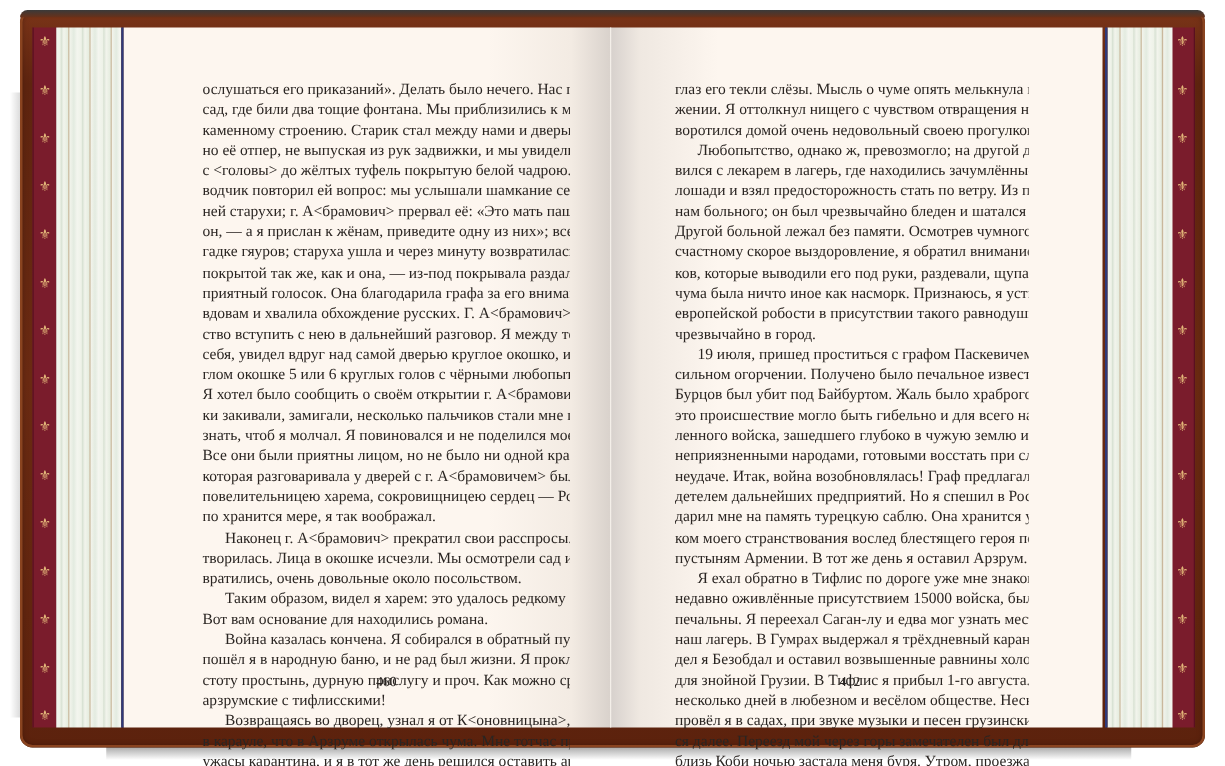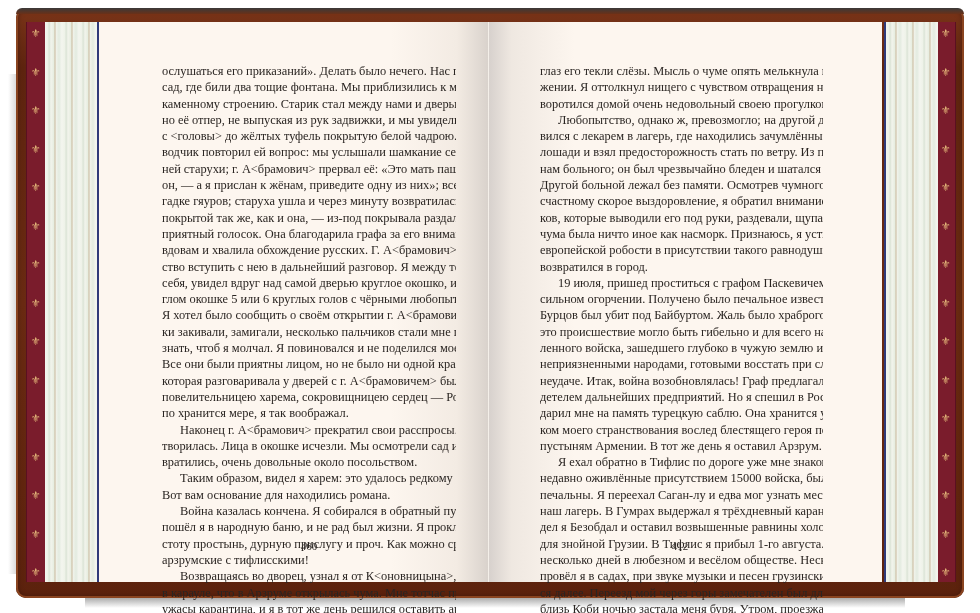--- a/index.html
+++ b/index.html
@@ -176,21 +176,21 @@
     <span class="line last">воротился домой очень недовольный своею прогулкою.</span>
     <span class="line indent">Любопытство, однако ж, превозмогло; на другой день я отпра-</span>
     <span class="line">вился с лекарем в лагерь, где находились зачумлённые. Я не сошёл с</span>
     <span class="line">лошади и взял предосторожность стать по ветру. Из палатки вывели</span>
     <span class="line">нам больного; он был чрезвычайно бледен и шатался как пьяный.</span>
     <span class="line">Другой больной лежал без памяти. Осмотрев чумного и обещав не-</span>
     <span class="line">счастному скорое выздоровление, я обратил внимание на двух тур-</span>
     <span class="line">ков, которые выводили его под руки, раздевали, щупали, как будто</span>
     <span class="line">чума была ничто иное как насморк. Признаюсь, я устыдился моей</span>
     <span class="line">европейской робости в присутствии такого равнодушия и поскорее</span>
-    <span class="line last">возвратился в город.</span>
+    <span class="line last">чрезвычайно в город.</span>
     <span class="line indent">19 июля, пришед проститься с графом Паскевичем, я нашёл его в</span>
     <span class="line">сильном огорчении. Получено было печальное известие, что генерал</span>
     <span class="line">Бурцов был убит под Байбуртом. Жаль было храброго Бурцова, но</span>
     <span class="line">это происшествие могло быть гибельно и для всего нашего малочис-</span>
     <span class="line">ленного войска, зашедшего глубоко в чужую землю и окружённого</span>
     <span class="line">неприязненными народами, готовыми восстать при слухе о первой</span>
     <span class="line">неудаче. Итак, война возобновлялась! Граф предлагал мне быть сви-</span>
     <span class="line">детелем дальнейших предприятий. Но я спешил в Россию... Граф по-</span>
     <span class="line">дарил мне на память турецкую саблю. Она хранится у меня памятни-</span>
     <span class="line">ком моего странствования вослед блестящего героя по завоеванным</span>

